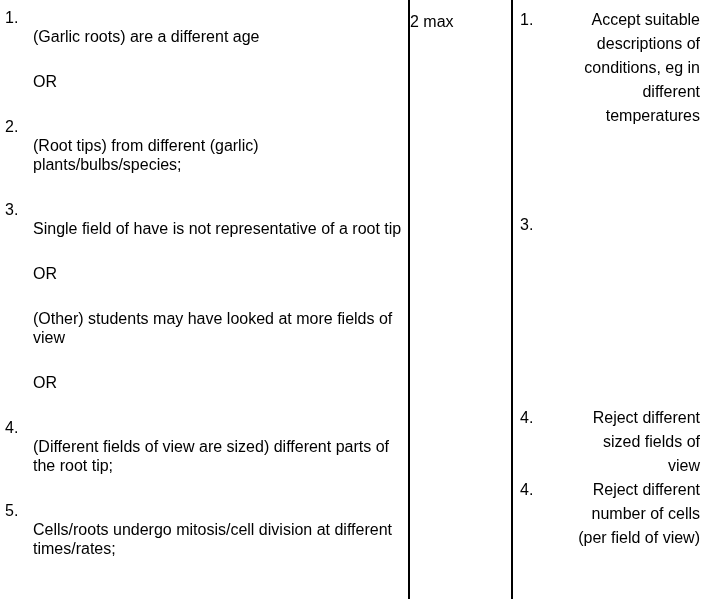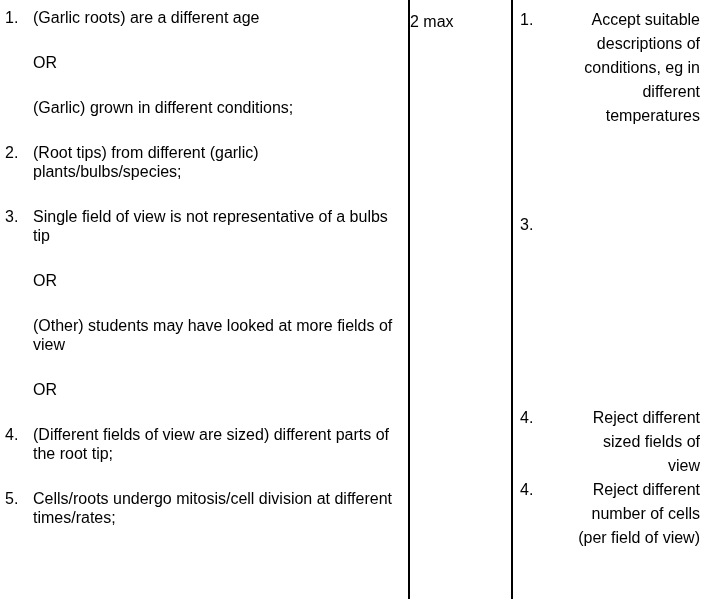--- a/index.html
+++ b/index.html
@@ -41,20 +41,21 @@
   .point {
     display: grid;
     grid-template-columns: 28px 1fr;
   }
   .point .num {
     grid-column: 1;
     line-height: 19px;
   }
   .point .content {
     grid-column: 2;
+    margin-top: 19px;
   }
   .para {
     line-height: 19px;
     margin: 0 0 26px 0;
   }
   .para.bold {
     font-weight: normal;
   }
   
   .marks-line {
@@ -89,35 +90,34 @@
 
 <div class="page">
 
   <div class="col-answers">
 
     <div class="point">
       <div class="num">1.</div>
       <div class="content">
         <div class="para">(Garlic roots) are a different age</div>
         <div class="para bold">OR</div>
-        <div class="para">(Garlic) grown in different conditions;</div>
       </div>
     </div>
 
     <div class="point">
       <div class="num">2.</div>
       <div class="content">
         <div class="para">(Root tips) from different (garlic) plants/bulbs/species;</div>
       </div>
     </div>
 
     <div class="point">
       <div class="num">3.</div>
       <div class="content">
-        <div class="para">Single field of view is not representative of a bulbs tip</div>
+        <div class="para">Single field of have is not representative of a root tip</div>
         <div class="para bold">OR</div>
         <div class="para">(Other) students may have looked at more fields of view</div>
         <div class="para bold">OR</div>
       </div>
     </div>
 
     <div class="point">
       <div class="num">4.</div>
       <div class="content">
         <div class="para">(Different fields of view are sized) different parts of the root tip;</div>

